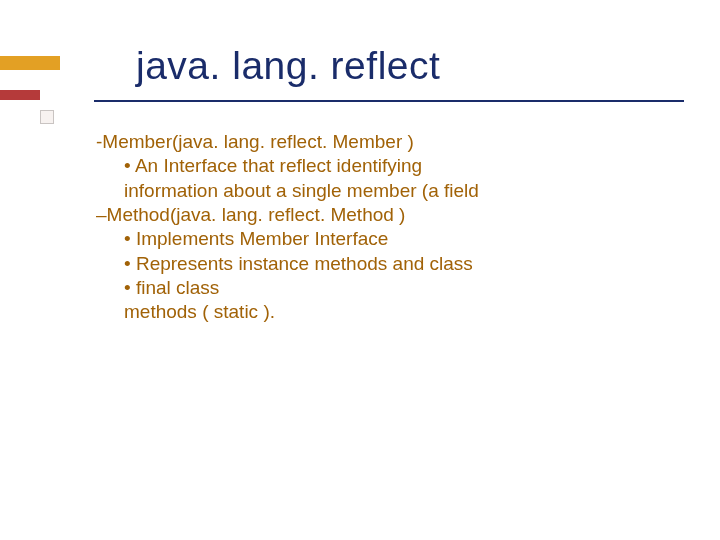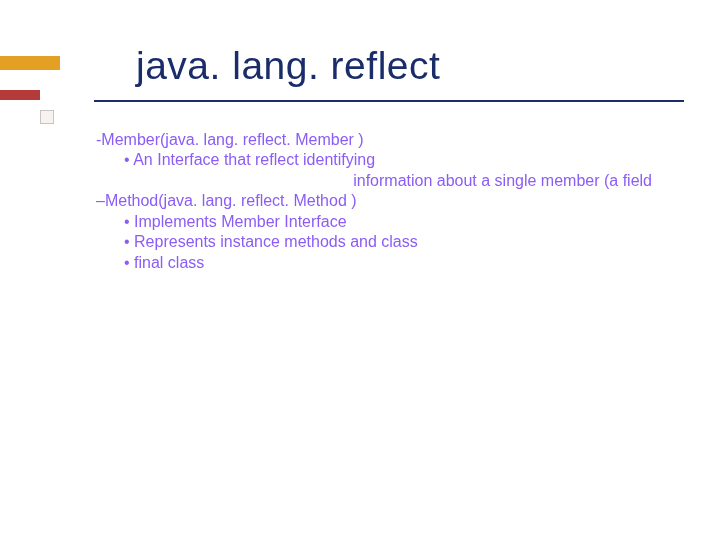--- a/index.html
+++ b/index.html
@@ -58,37 +58,36 @@
     top: 100px;
     width: 590px;
     height: 2px;
     background: #1a2c6a;
   }
   .body {
     position: absolute;
     left: 96px;
     top: 130px;
     width: 556px;
-    color: #8b5cf6;
-    font-size: 16px;
+    color: #a16207;
+    font-size: 19px;
     line-height: 1.28;
   }
   .lvl1 { margin: 0; }
   .lvl2 {
     margin: 0 0 0 28px;
     text-indent: -14px;
     padding-left: 14px;
   }
   .lvl2::before {
     content: "• ";
   }
   .cont {
     margin: 0 0 0 28px;
     padding-left: 0;
-    text-align: right;
   }
 </style>
 </head>
 <body>
 
 <div class="slide">
 
   <div class="deco-top"></div>
   <div class="deco-bottom"></div>
   <div class="deco-square"></div>
@@ -101,14 +100,15 @@
     <p class="lvl1">-Member(java. lang. reflect. Member )</p>
 
     <p class="lvl2">An Interface that reflect identifying</p>
     <p class="cont">information about a single member (a field</p>
 
     <p class="lvl1">–Method(java. lang. reflect. Method )</p>
 
     <p class="lvl2">Implements Member Interface</p>
     <p class="lvl2">Represents instance methods and class</p>
     <p class="lvl2">final class</p>
+    <p class="cont">methods ( static ).</p>
   </div>
 </div>
 
 </body></html>

